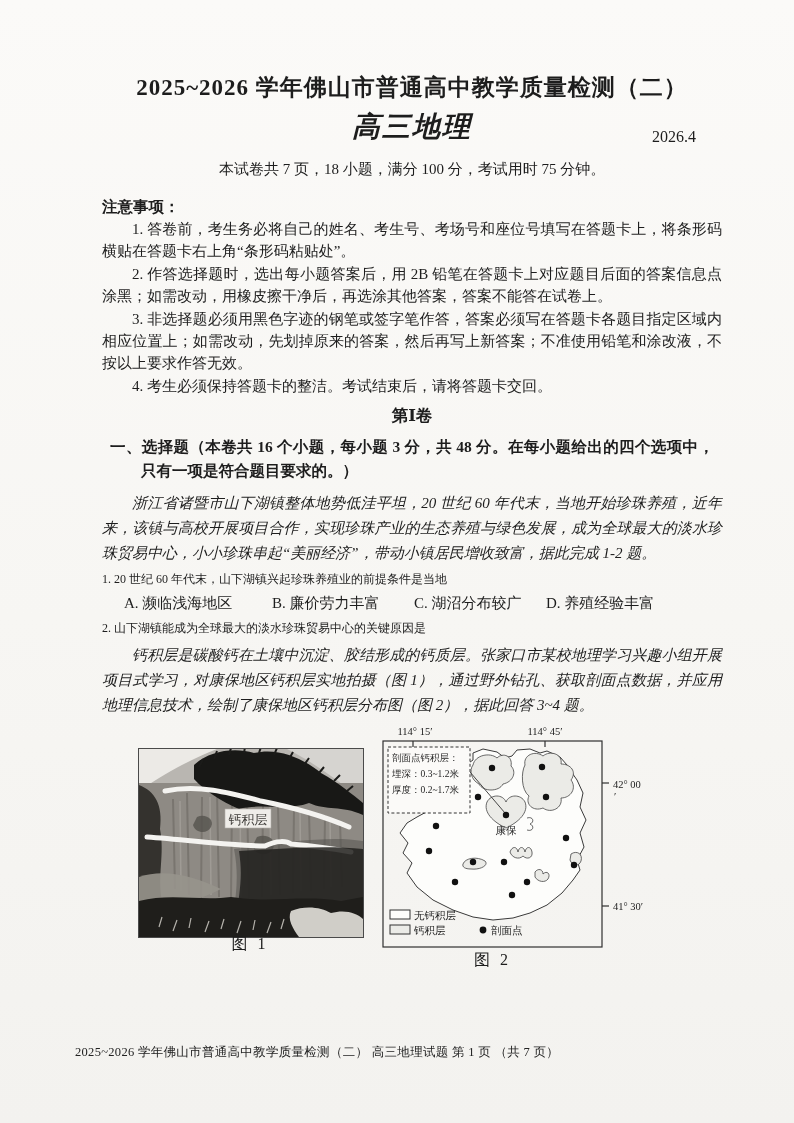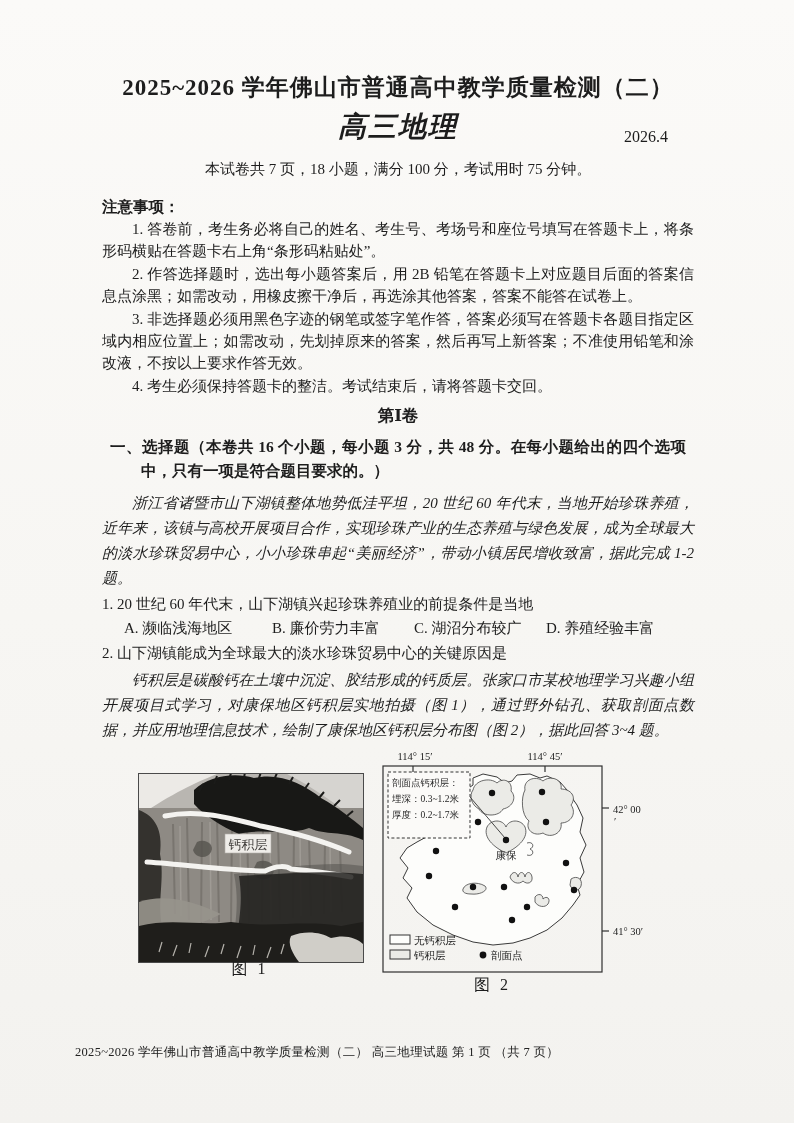--- a/index.html
+++ b/index.html
@@ -4,21 +4,21 @@
 <style>
   html,body{margin:0;padding:0;background:#e8e7e4;}
   .page{
     position:relative;
     width:794px;height:1123px;
     background:linear-gradient(180deg,#fbfaf8 0%,#f7f6f3 55%,#f3f2ef 100%);
     color:#1d1d1d;
     font-family:"Liberation Serif","DejaVu Serif",serif;
     overflow:hidden;
   }
-  .content{padding:0 100px 0 102px;}
+  .content{padding:0 72px 0 102px;}
   .title{
     padding-top:72px;margin:0;
     text-align:center;font-size:23px;font-weight:bold;letter-spacing:1px;line-height:32px;
   }
   .subject-row{position:relative;height:42px;margin-top:2px;}
   .subject{
     position:absolute;left:0;right:0;text-align:center;
     font-size:28px;font-weight:bold;letter-spacing:2px;line-height:42px;font-style:italic;
   }
   .date{position:absolute;right:26px;bottom:2px;font-size:16px;}
@@ -27,21 +27,21 @@
   .notice p{margin:0;font-size:15px;line-height:22.4px;text-indent:2em;text-align:justify;}
   .volume{margin:8px 0 4px;text-align:center;font-size:16.5px;font-weight:bold;line-height:22px;}
   .sel-heading{
     margin:8px;font-size:15.5px;font-weight:bold;line-height:24px;
     padding-left:2em;text-indent:-2em;text-align:justify;
   }
   .passage{
     margin:3px 0 0;font-size:15px;line-height:25px;
     text-indent:2em;text-align:justify;font-style:italic;
   }
-  .stem{margin:1px 0 0;font-size:15px;line-height:24px;}
+  .stem{margin:1px 0 0;font-size:12px;line-height:24px;}
   .opt-row{display:flex;padding-left:22px;font-size:15px;line-height:24px;}
   .opt-row span:nth-child(1){width:148px;}
   .opt-row span:nth-child(2){width:142px;}
   .opt-row span:nth-child(3){width:132px;}
   .opt-grid{display:grid;grid-template-columns:288px auto;padding-left:16px;font-size:15px;line-height:25px;}
   .figures{position:relative;height:266px;margin-top:4px;}
   .photo-wrap{
     position:absolute;left:36px;top:26px;width:224px;height:188px;
     border:1px solid #4a4a4a;background:#b9b6b1;
   }

